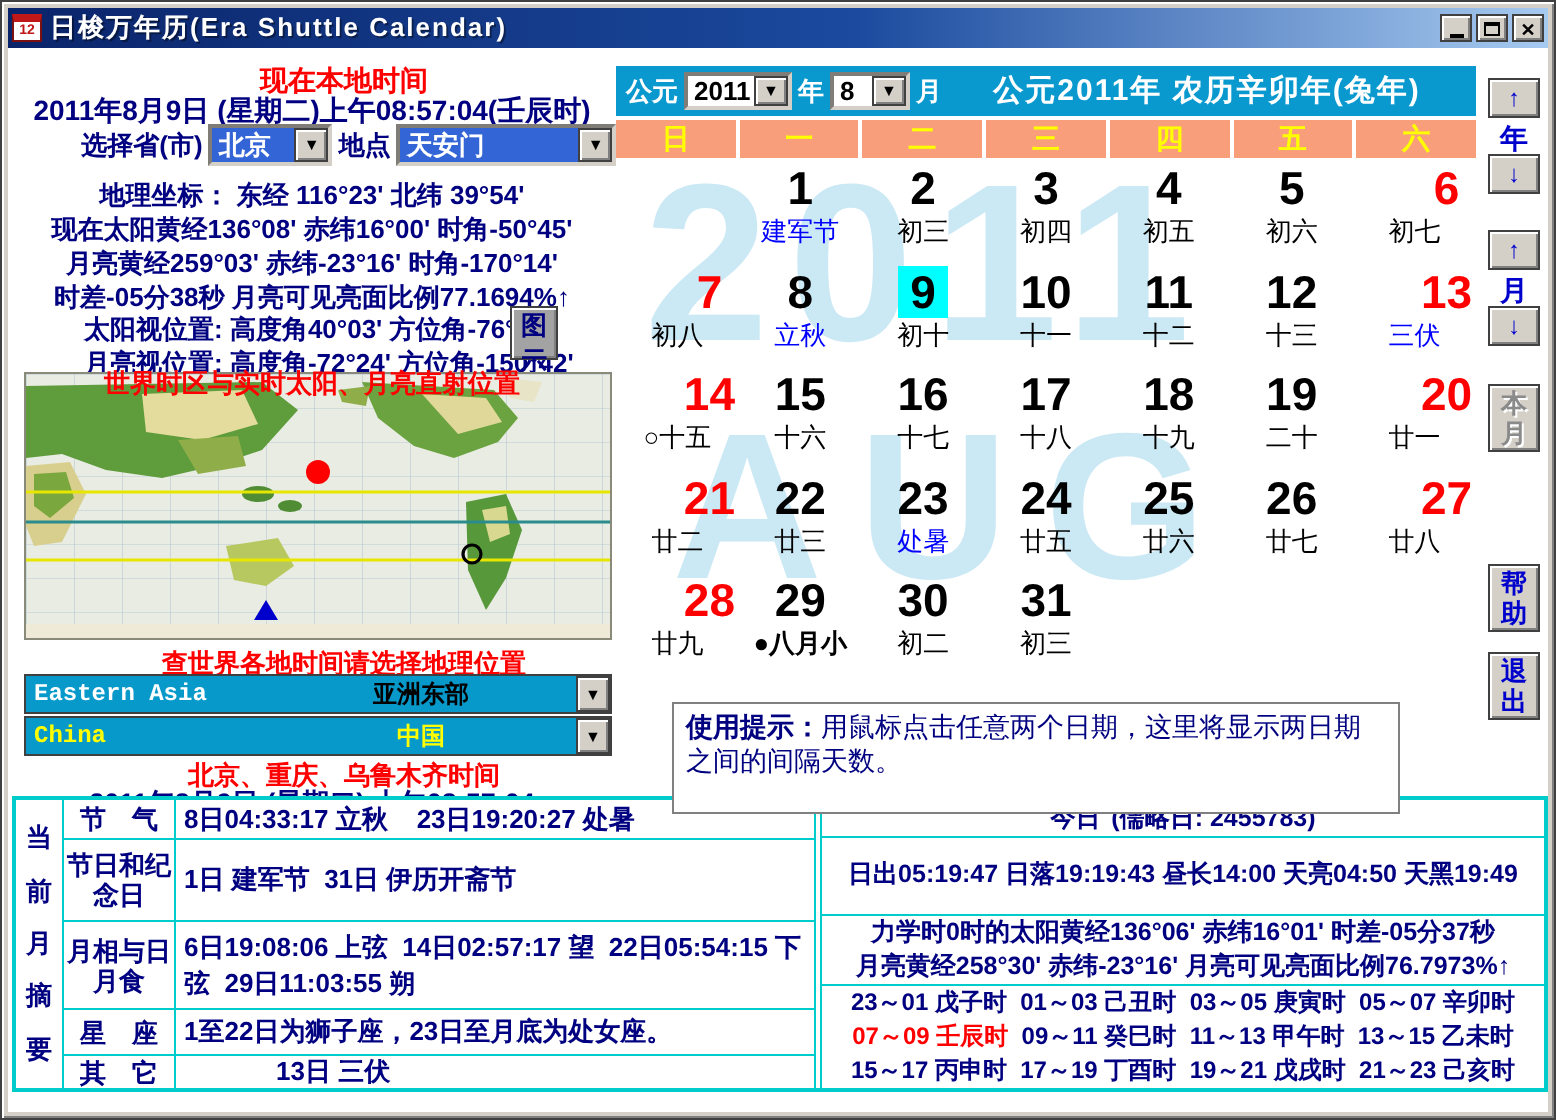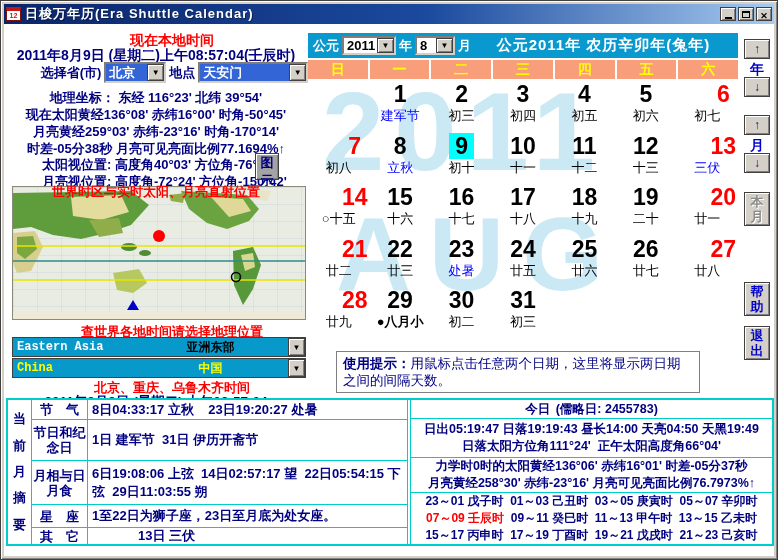--- a/index.html
+++ b/index.html
@@ -61,21 +61,21 @@
   .wm-month { left:320px; top:178px; font-size:104px; letter-spacing:18px;margin-left:12px; }
   .day-grid { position:absolute; left:304px; top:57px; width:430px; height:258px; display:grid;
     grid-template-columns:repeat(7,1fr); grid-template-rows:repeat(5,1fr); z-index:1; }
   .day-cell { text-align:center; cursor:pointer; }
   .day-num { font-size:23px; font-weight:bold; line-height:27px; color:#000; }
   .day-num.red { color:#f00; }
   .day-num .sel { background:#00ffff; padding:0 6px; }
   .day-sub { font-size:13px; line-height:15px; color:#000; white-space:nowrap; }
   .day-sub.blue { color:#0000ff; }
   .day-sub.sb { font-weight:bold; }
-  .tip-box { position:absolute; left:332px; top:327px; width:364px; height:42px; background:#fff;
+  .tip-box { position:absolute; left:332px; top:327px; width:364px; height:56px; background:#fff;
     border:1px solid #808080; padding:3px 6px; color:#000080; font-size:13.5px; line-height:17px; z-index:2; }
   .tip-box b { font-weight:bold; }
 
   
   .side-col { position:absolute; left:736px; top:0; width:36px; height:374px; }
   .sbtn { position:absolute; left:4px; width:26px; background:#d4d0c8; border:1px solid #404040;
     box-shadow: inset 1px 1px 0 #fff, inset -1px -1px 0 #808080; color:#0000cc; font-weight:bold;
     font-size:13px; cursor:pointer; line-height:15px; word-break:break-all; padding:1px 0; }
   .sbtn.arrow { height:20px; font-size:12px; }
   .side-label { position:absolute; left:4px; width:26px; text-align:center; color:#0000cc; font-weight:bold; font-size:14px; }
@@ -416,21 +416,20 @@
             <div class="stext">13日 三伏</div>
           </div>
         </div>
       <div class="vgap"></div>
       <div class="today">
         <div class="trow trow1">
           <b>今日</b><span> (儒略日: 2455783)</span>
         </div>
         <div class="trow trow2">
           <div>日出05:19:47 日落19:19:43 昼长14:00 天亮04:50 天黑19:49</div>
-          <div>日落太阳方位角111°24'  正午太阳高度角66°04'</div>
         </div>
         <div class="trow trow3">
           <div><b class="inline">力学时0时</b><span class="inline">的太阳黄经136°06' 赤纬16°01' 时差-05分37秒</span></div>
           <div>月亮黄经258°30' 赤纬-23°16' 月亮可见亮面比例76.7973%↑</div>
         </div>
         <div class="trow today-hours">
           <div>23～01 戊子时  01～03 己丑时  03～05 庚寅时  05～07 辛卯时</div>
           <div><span class="hl-red inline">07～09 壬辰时</span><span class="inline">  09～11 癸巳时  11～13 甲午时  13～15 乙未时</span></div>
           <div>15～17 丙申时  17～19 丁酉时  19～21 戊戌时  21～23 己亥时</div>
         </div>

